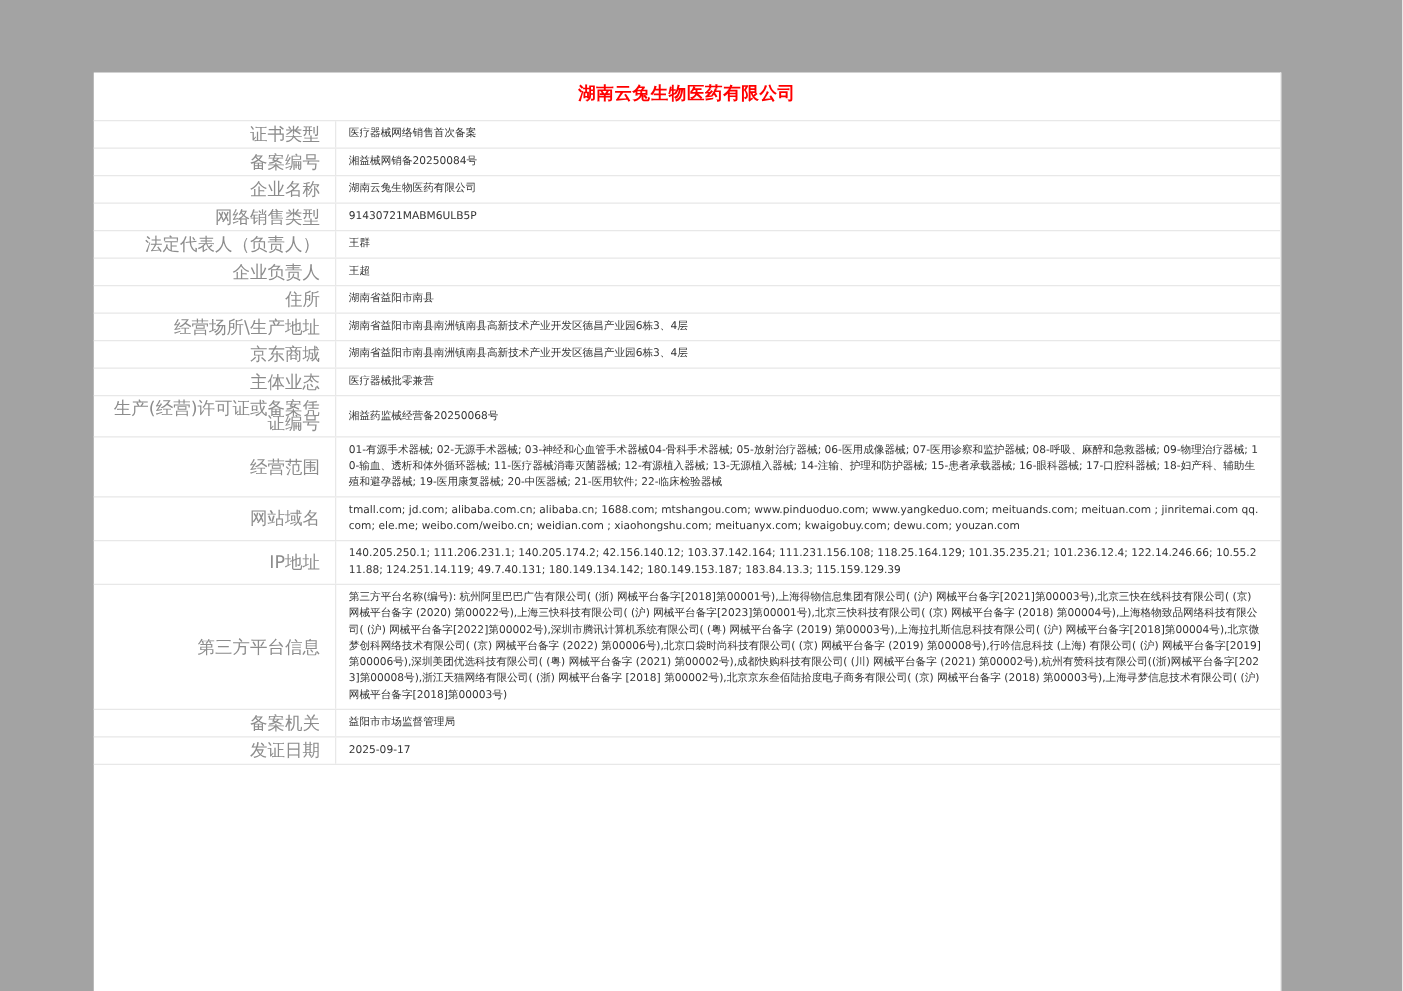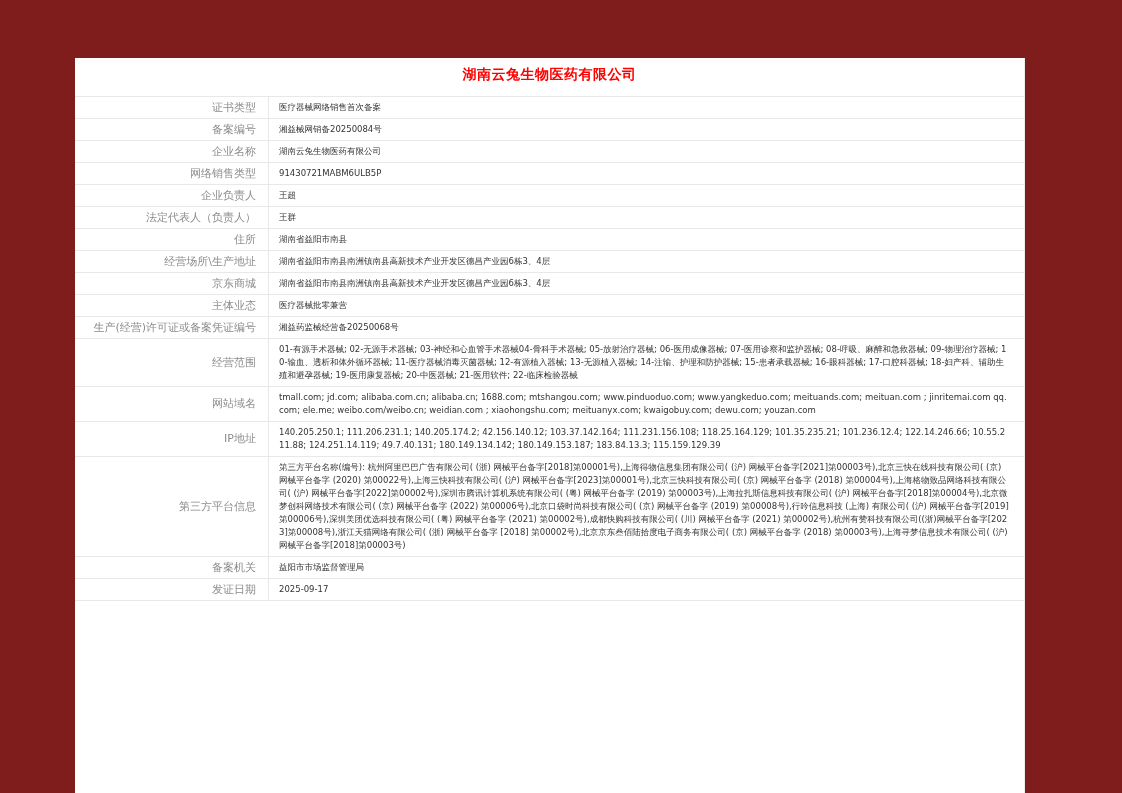--- a/index.html
+++ b/index.html
@@ -2,36 +2,36 @@
 <html><head>
 <meta charset="utf-8">
 <style>
   * { margin:0; padding:0; box-sizing:border-box; }
   html,body { background:#ffffff; }
   body {
     width:1122px; height:793px; position:relative; overflow:hidden;
     font-family:"DejaVu Sans","Liberation Sans",sans-serif;
   }
   .page {
-    position:absolute; left:0; top:0; width:1122px; height:793px; background:#7f1d1d;
+    position:absolute; left:0; top:0; width:1122px; height:793px; background:#a3a3a3;
   }
   .content {
     position:absolute; left:75px; top:58px; width:950px; height:735px;
     border-right:1px solid #ededed; background:#fff;
   }
   .doc-title {
     text-align:center; color:#ff0000; font-weight:bold; font-size:14px;
     padding:8px 0 12px 0; letter-spacing:0.5px;
   }
   .reg-table { border-top:1px solid #e8e8e8; width:100%; }
   .row { display:flex; border-bottom:1px solid #e8e8e8; min-height:21.5px; }
   .cell-label {
     width:193px; flex:0 0 193px;
     display:flex; align-items:center; justify-content:flex-end;
-    text-align:right; color:#8c8c8c; font-size:11px; line-height:12px;
+    text-align:right; color:#8c8c8c; font-size:14px; line-height:12px;
     padding:4px 12px 4px 4px;
   }
   .cell-value {
     flex:1; border-left:1px solid #e8e8e8;
     display:flex; align-items:center;
     color:#333333; font-weight:normal; font-size:8.5px; line-height:13px;
     padding:4px 14px 4px 10px; word-break:break-all;
   }
 </style>
 </head>
@@ -57,27 +57,27 @@
         <div class="cell-value">湖南云兔生物医药有限公司</div>
       </div>
 
       <div class="row">
         <div class="cell-label">网络销售类型</div>
         <div class="cell-value">91430721MABM6ULB5P</div>
       </div>
 
 
       <div class="row">
-        <div class="cell-label">企业负责人</div>
-        <div class="cell-value">王超</div>
+        <div class="cell-label">法定代表人（负责人）</div>
+        <div class="cell-value">王群</div>
       </div>
 
       <div class="row">
-        <div class="cell-label">法定代表人（负责人）</div>
-        <div class="cell-value">王群</div>
+        <div class="cell-label">企业负责人</div>
+        <div class="cell-value">王超</div>
       </div>
 
       <div class="row">
         <div class="cell-label">住所</div>
         <div class="cell-value">湖南省益阳市南县</div>
       </div>
 
       <div class="row">
         <div class="cell-label">经营场所\生产地址</div>
         <div class="cell-value">湖南省益阳市南县南洲镇南县高新技术产业开发区德昌产业园6栋3、4层</div>

